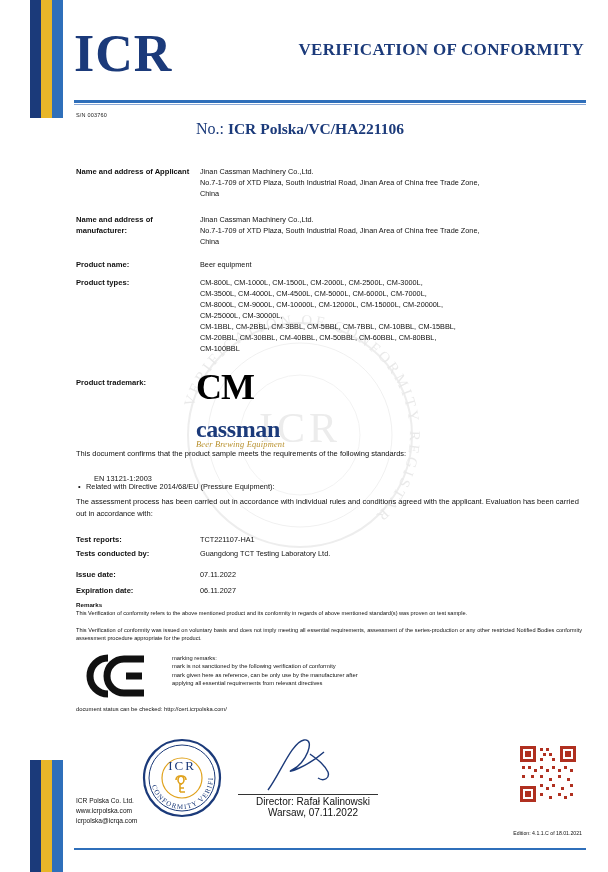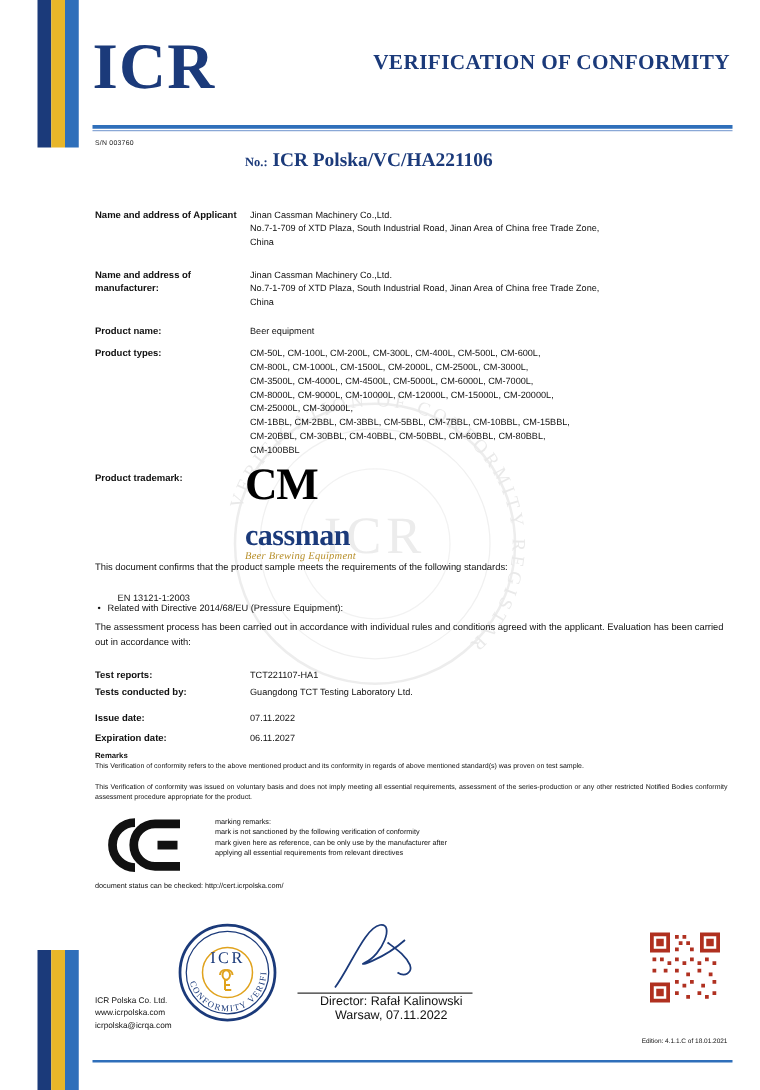--- a/index.html
+++ b/index.html
@@ -98,22 +98,22 @@
   .cert-no {
     position: absolute;
     left: 196px;
     top: 120px;
     font-family: "Liberation Serif", serif;
     font-size: 15.5px;
     color: #1b3a7a;
     font-weight: bold;
   }
   .cert-no .lead {
-    font-weight: bold;
-    font-size: 10px;
+    font-weight: normal;
+    font-size: 16px;
   }
 
   
   .field {
     position: absolute;
     left: 76px;
     right: 26px;
   }
   .f-label {
     position: absolute;
@@ -403,21 +403,20 @@
   </div>
 
   <div class="field" style="top:259px;">
     <div class="f-label">Product name:</div>
     <div class="f-value">Beer equipment</div>
   </div>
 
   <div class="field" style="top:277px;">
     <div class="f-label">Product types:</div>
     <div class="f-value">
-      <span class="ln">CM-50L,  CM-100L,  CM-200L,  CM-300L,  CM-400L,  CM-500L,  CM-600L,</span>
       <span class="ln">CM-800L,  CM-1000L,  CM-1500L,  CM-2000L,  CM-2500L,  CM-3000L,</span>
       <span class="ln">CM-3500L,  CM-4000L,  CM-4500L,  CM-5000L,  CM-6000L,  CM-7000L,</span>
       <span class="ln">CM-8000L,  CM-9000L,  CM-10000L,  CM-12000L,  CM-15000L,  CM-20000L,</span>
       <span class="ln">CM-25000L,  CM-30000L,</span>
       <span class="ln">CM-1BBL,  CM-2BBL,  CM-3BBL,  CM-5BBL,  CM-7BBL,  CM-10BBL,  CM-15BBL,</span>
       <span class="ln">CM-20BBL,  CM-30BBL,  CM-40BBL,  CM-50BBL,  CM-60BBL,  CM-80BBL,</span>
       <span class="ln">CM-100BBL</span>
     </div>
   </div>
 

